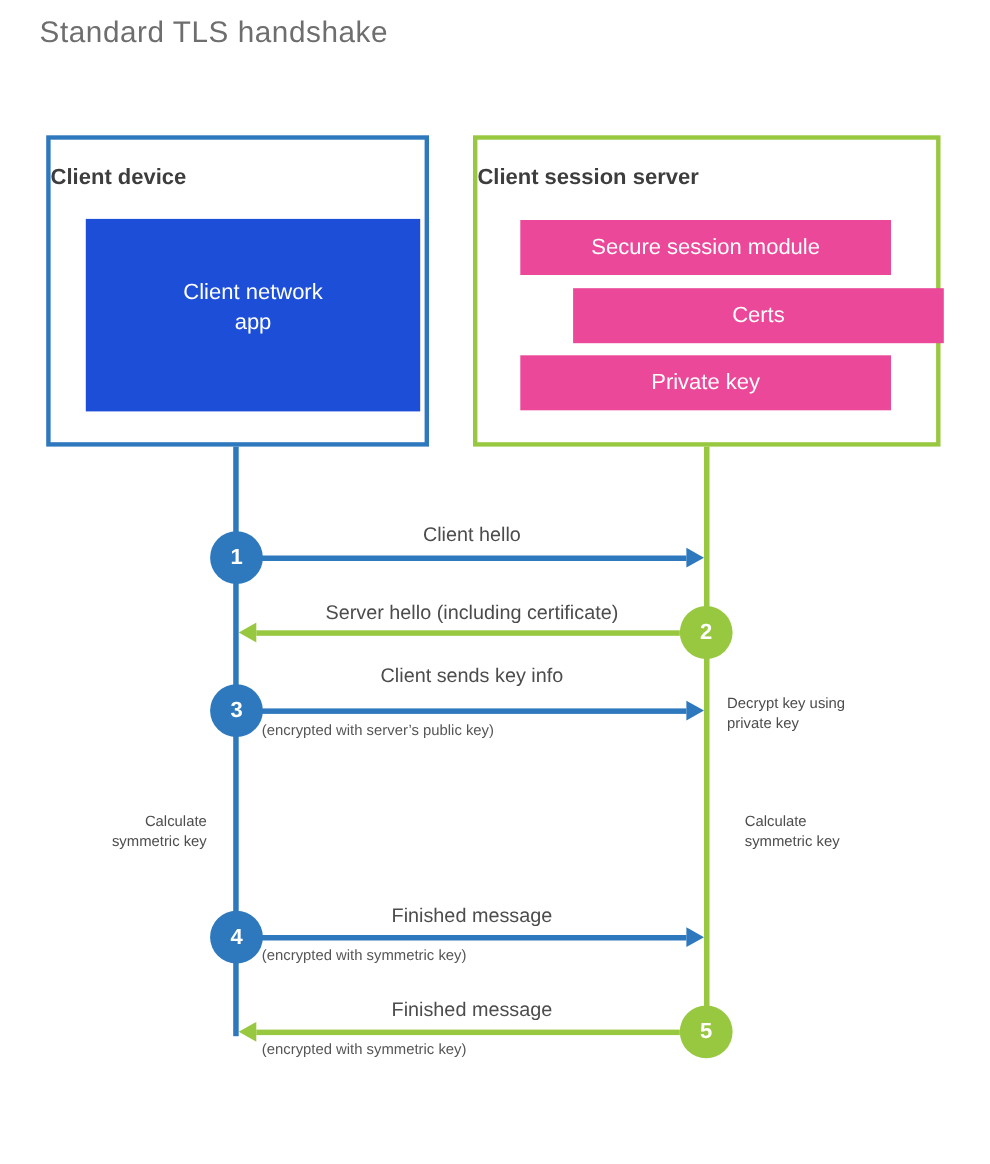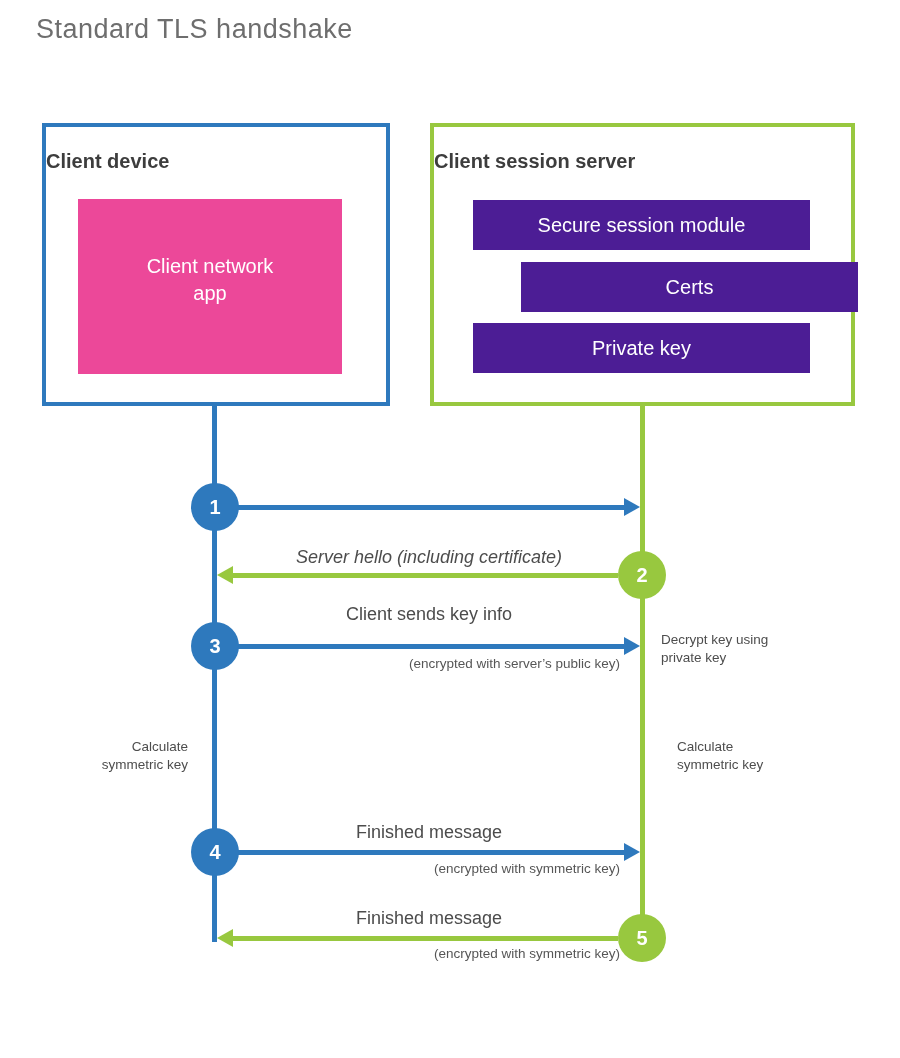--- a/index.html
+++ b/index.html
@@ -34,40 +34,40 @@
     margin-top: 23px;
     text-align: left;
     font-size: 20px;
     font-weight: bold;
     color: #3d3d3d;
   }
   .client-app {
     position: absolute;
     left: 78px;
     top: 199px;
-    width: 264px;
+    width: 304px;
     height: 175px;
-    background: #ec4899;
+    background: #1d4ed8;
     color: #ffffff;
     font-size: 20px;
     line-height: 27px;
     display: flex;
     align-items: center;
     justify-content: center;
     text-align: center;
     padding-bottom: 14px;
     box-sizing: border-box;
     white-space: pre-line;
   }
   .server-bar {
     position: absolute;
     left: 473px;
     width: 337px;
     height: 50px;
-    background: #4c1d95;
+    background: #ec4899;
     color: #ffffff;
     font-size: 20px;
     line-height: 50px;
     text-align: center;
   }
   .bar-1 { top: 200px; }
   .bar-2 { top: 262px; margin-left: 48px; }
   .bar-3 { top: 323px; }
   
   .lifeline { position: absolute; width: 5px; top: 406px; }
@@ -117,26 +117,26 @@
     left: 238px;
     width: 382px;
     text-align: center;
     font-size: 18px;
     color: #4c4c4c;
   }
   .msg-sub {
     position: absolute;
     left: 238px;
     width: 382px;
-    text-align: right;
+    text-align: left;
     font-size: 13.5px;
     color: #565656;
   }
   .l1  { top: 476px; }
-  .l2  { top: 547px; font-style: italic; }
+  .l2  { top: 547px; }
   .l3  { top: 604px; }
   .l3s { top: 656px; }
   .l4  { top: 822px; }
   .l4s { top: 861px; }
   .l5  { top: 908px; }
   .l5s { top: 946px; }
   
   .note {
     position: absolute;
     font-size: 13.5px;
@@ -164,20 +164,21 @@
   <div class="entity-box server-box">
     <div class="entity-title">Client session server</div>
   </div>
   <div class="server-bar bar-1">Secure session module</div>
   <div class="server-bar bar-2">Certs</div>
   <div class="server-bar bar-3">Private key</div>
 
   <div class="lifeline blue"></div>
   <div class="lifeline green"></div>
 
+  <div class="msg-label l1">Client hello</div>
   <div class="arrow blue a1">
     <div class="line"></div>
     <div class="head"></div>
   </div>
   <div class="step-circle blue c1">1</div>
 
   <div class="msg-label l2">Server hello (including certificate)</div>
   <div class="arrow green a2">
     <div class="head"></div>
     <div class="line"></div>

